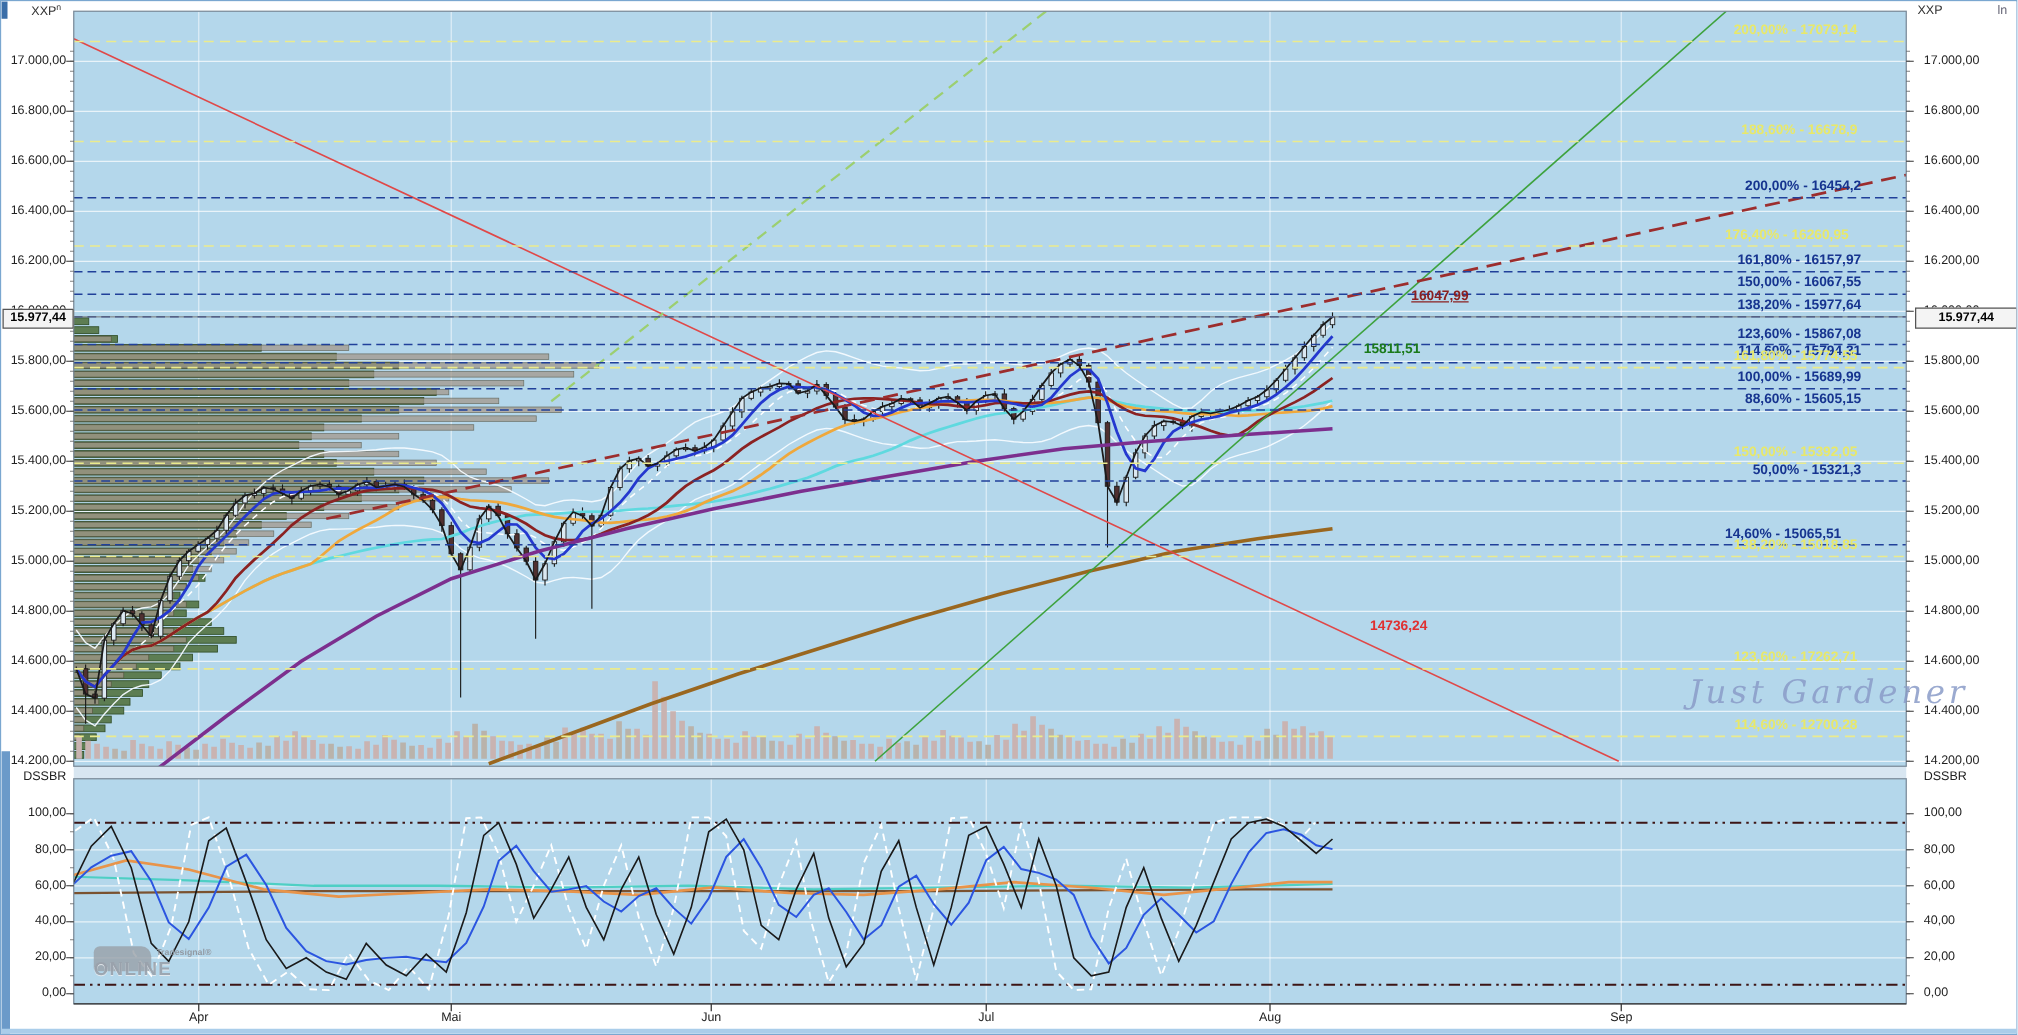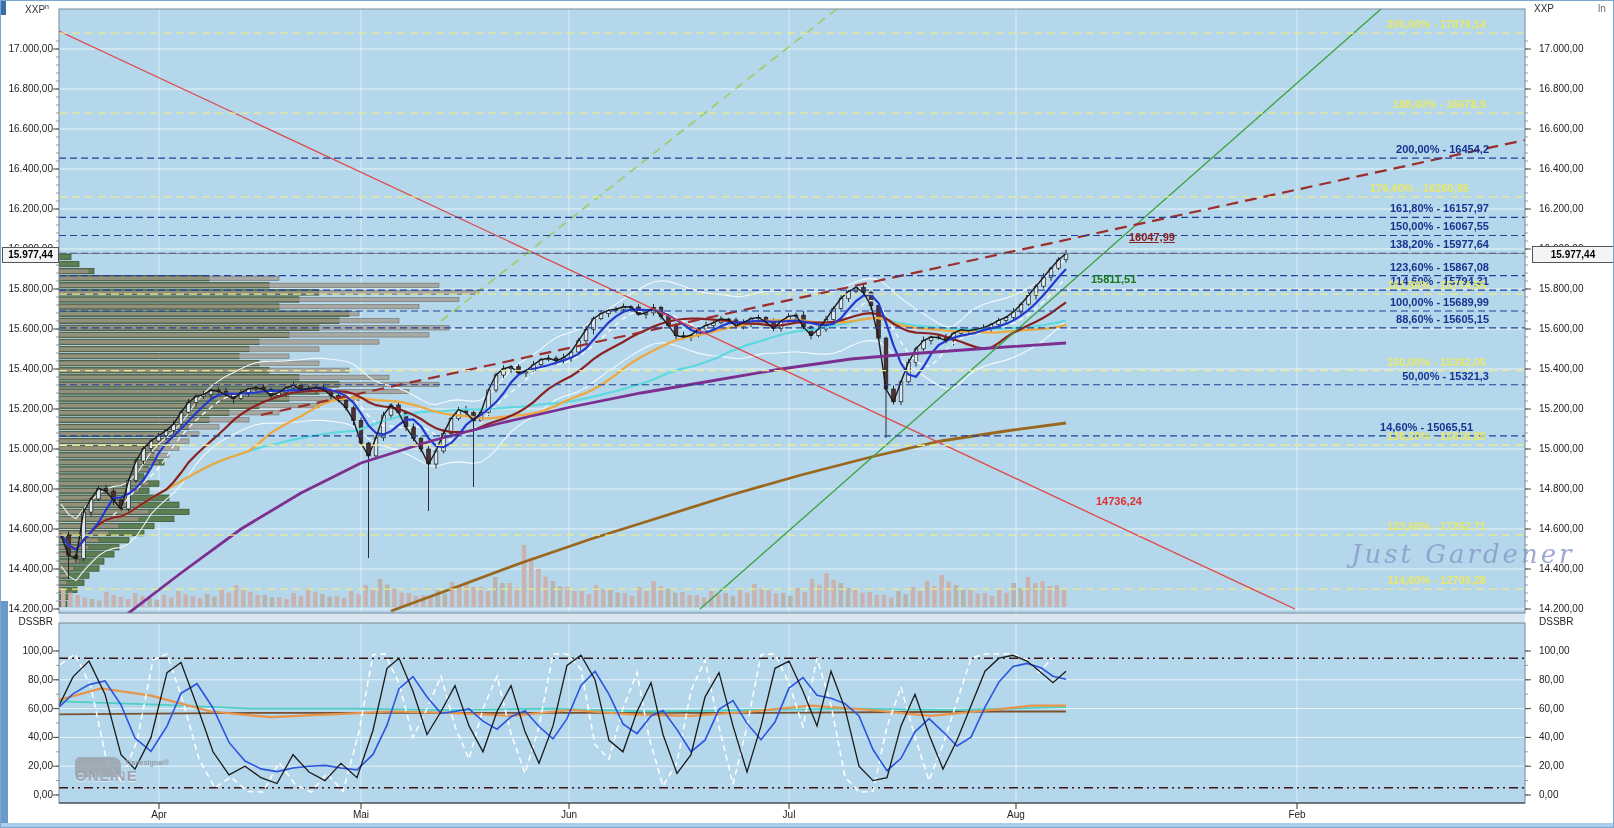--- a/index.html
+++ b/index.html
@@ -896,34 +896,34 @@
       <div class="lbl axlbl" style="left: 1538px; top: 730.4px;">40,00</div>
       <div class="lbl axlbl" style="left: 2px; top: 759.2px; width: 50px; text-align: right;">20,00</div>
       <div class="lbl axlbl" style="left: 1538px; top: 759.2px;">20,00</div>
       <div class="lbl axlbl" style="left: 2px; top: 788px; width: 50px; text-align: right;">0,00</div>
       <div class="lbl axlbl" style="left: 1538px; top: 788px;">0,00</div>
       <div class="lbl monthlbl" style="left: 158px; top: 808px;">Apr</div>
       <div class="lbl monthlbl" style="left: 360px; top: 808px;">Mai</div>
       <div class="lbl monthlbl" style="left: 568px; top: 808px;">Jun</div>
       <div class="lbl monthlbl" style="left: 788px; top: 808px;">Jul</div>
       <div class="lbl monthlbl" style="left: 1015px; top: 808px;">Aug</div>
-      <div class="lbl monthlbl" style="left: 1296px; top: 808px;">Feb</div>
+      <div class="lbl monthlbl" style="left: 1296px; top: 808px;">Sep</div>
       <div class="lbl fibblue" style="right: 124px; top: 142.16px; text-align: right;">200,00% - 16454,2</div>
       <div class="lbl fibblue" style="right: 124px; top: 201.406px; text-align: right;">161,80% - 16157,97</div>
       <div class="lbl fibblue" style="right: 124px; top: 219.49px; text-align: right;">150,00% - 16067,55</div>
       <div class="lbl fibblue" style="right: 124px; top: 237.472px; text-align: right;">138,20% - 15977,64</div>
       <div class="lbl fibblue" style="right: 124px; top: 259.584px; text-align: right;">123,60% - 15867,08</div>
       <div class="lbl fibblue" style="right: 124px; top: 274.138px; text-align: right;">114,60% - 15794,31</div>
       <div class="lbl fibblue" style="right: 124px; top: 295.002px; text-align: right;">100,00% - 15689,99</div>
       <div class="lbl fibblue" style="right: 124px; top: 311.97px; text-align: right;">88,60% - 15605,15</div>
       <div class="lbl fibblue" style="right: 124px; top: 368.74px; text-align: right;">50,00% - 15321,3</div>
       <div class="lbl fibblue" style="right: 140px; top: 419.898px; text-align: right;">14,60% - 15065,51</div>
       <div class="lbl fibyellow" style="right: 127px; top: 17.172px; text-align: right;">200,00% - 17079,14</div>
       <div class="lbl fibyellow" style="right: 127px; top: 97.22px; text-align: right;">188,60% - 16678,9</div>
-      <div class="lbl fibyellow" style="right: 144px; top: 180.81px; text-align: right;">176,40% - 16260,95</div>
+      <div class="lbl fibyellow" style="right: 134px; top: 180.81px; text-align: right;">176,40% - 16260,95</div>
       <div class="lbl fibyellow" style="right: 127px; top: 278.09px; text-align: right;">161,80% - 15774,55</div>
       <div class="lbl fibyellow" style="right: 127px; top: 354.59px; text-align: right;">150,00% - 15392,05</div>
       <div class="lbl fibyellow" style="right: 127px; top: 429.23px; text-align: right;">138,20% - 15018,85</div>
       <div class="lbl fibyellow" style="right: 127px; top: 519.084px; text-align: right;">123,60% - 17262,71</div>
       <div class="lbl fibyellow" style="right: 127px; top: 573.128px; text-align: right;">114,60% - 12700,28</div>
       <div class="lbl vallbl" style="left: 1128px; top: 230px; color: rgb(139, 32, 32); text-decoration: underline;">16047,99</div>
       <div class="lbl vallbl" style="left: 1090px; top: 272px; color: rgb(26, 122, 26);">15811,51</div>
       <div class="lbl vallbl" style="left: 1095px; top: 494px; color: rgb(224, 48, 48);">14736,24</div>
     </div>
 

